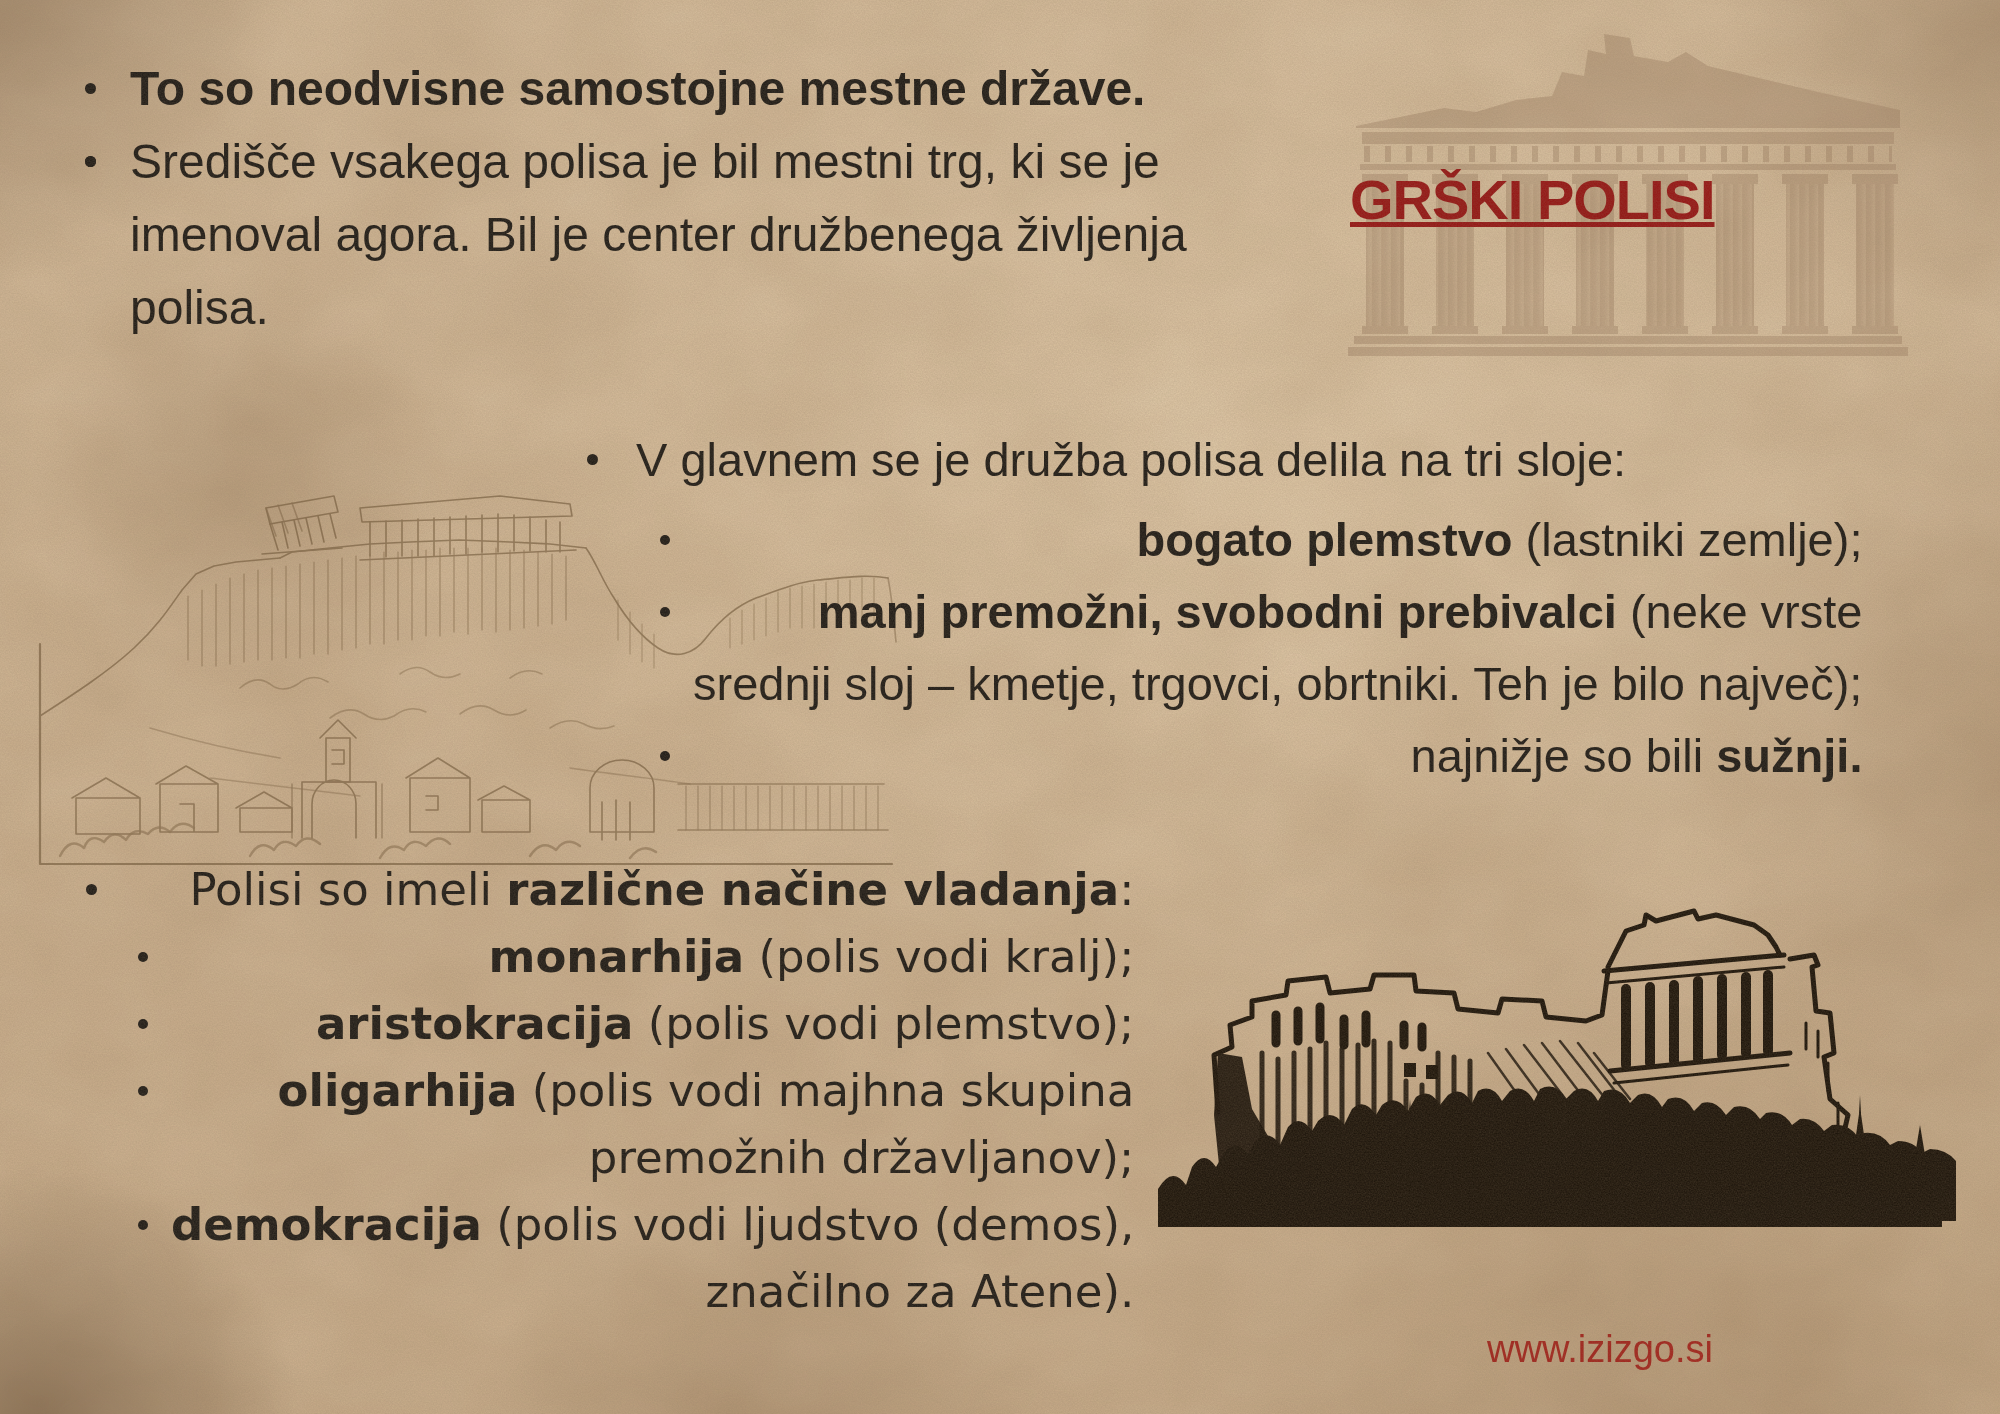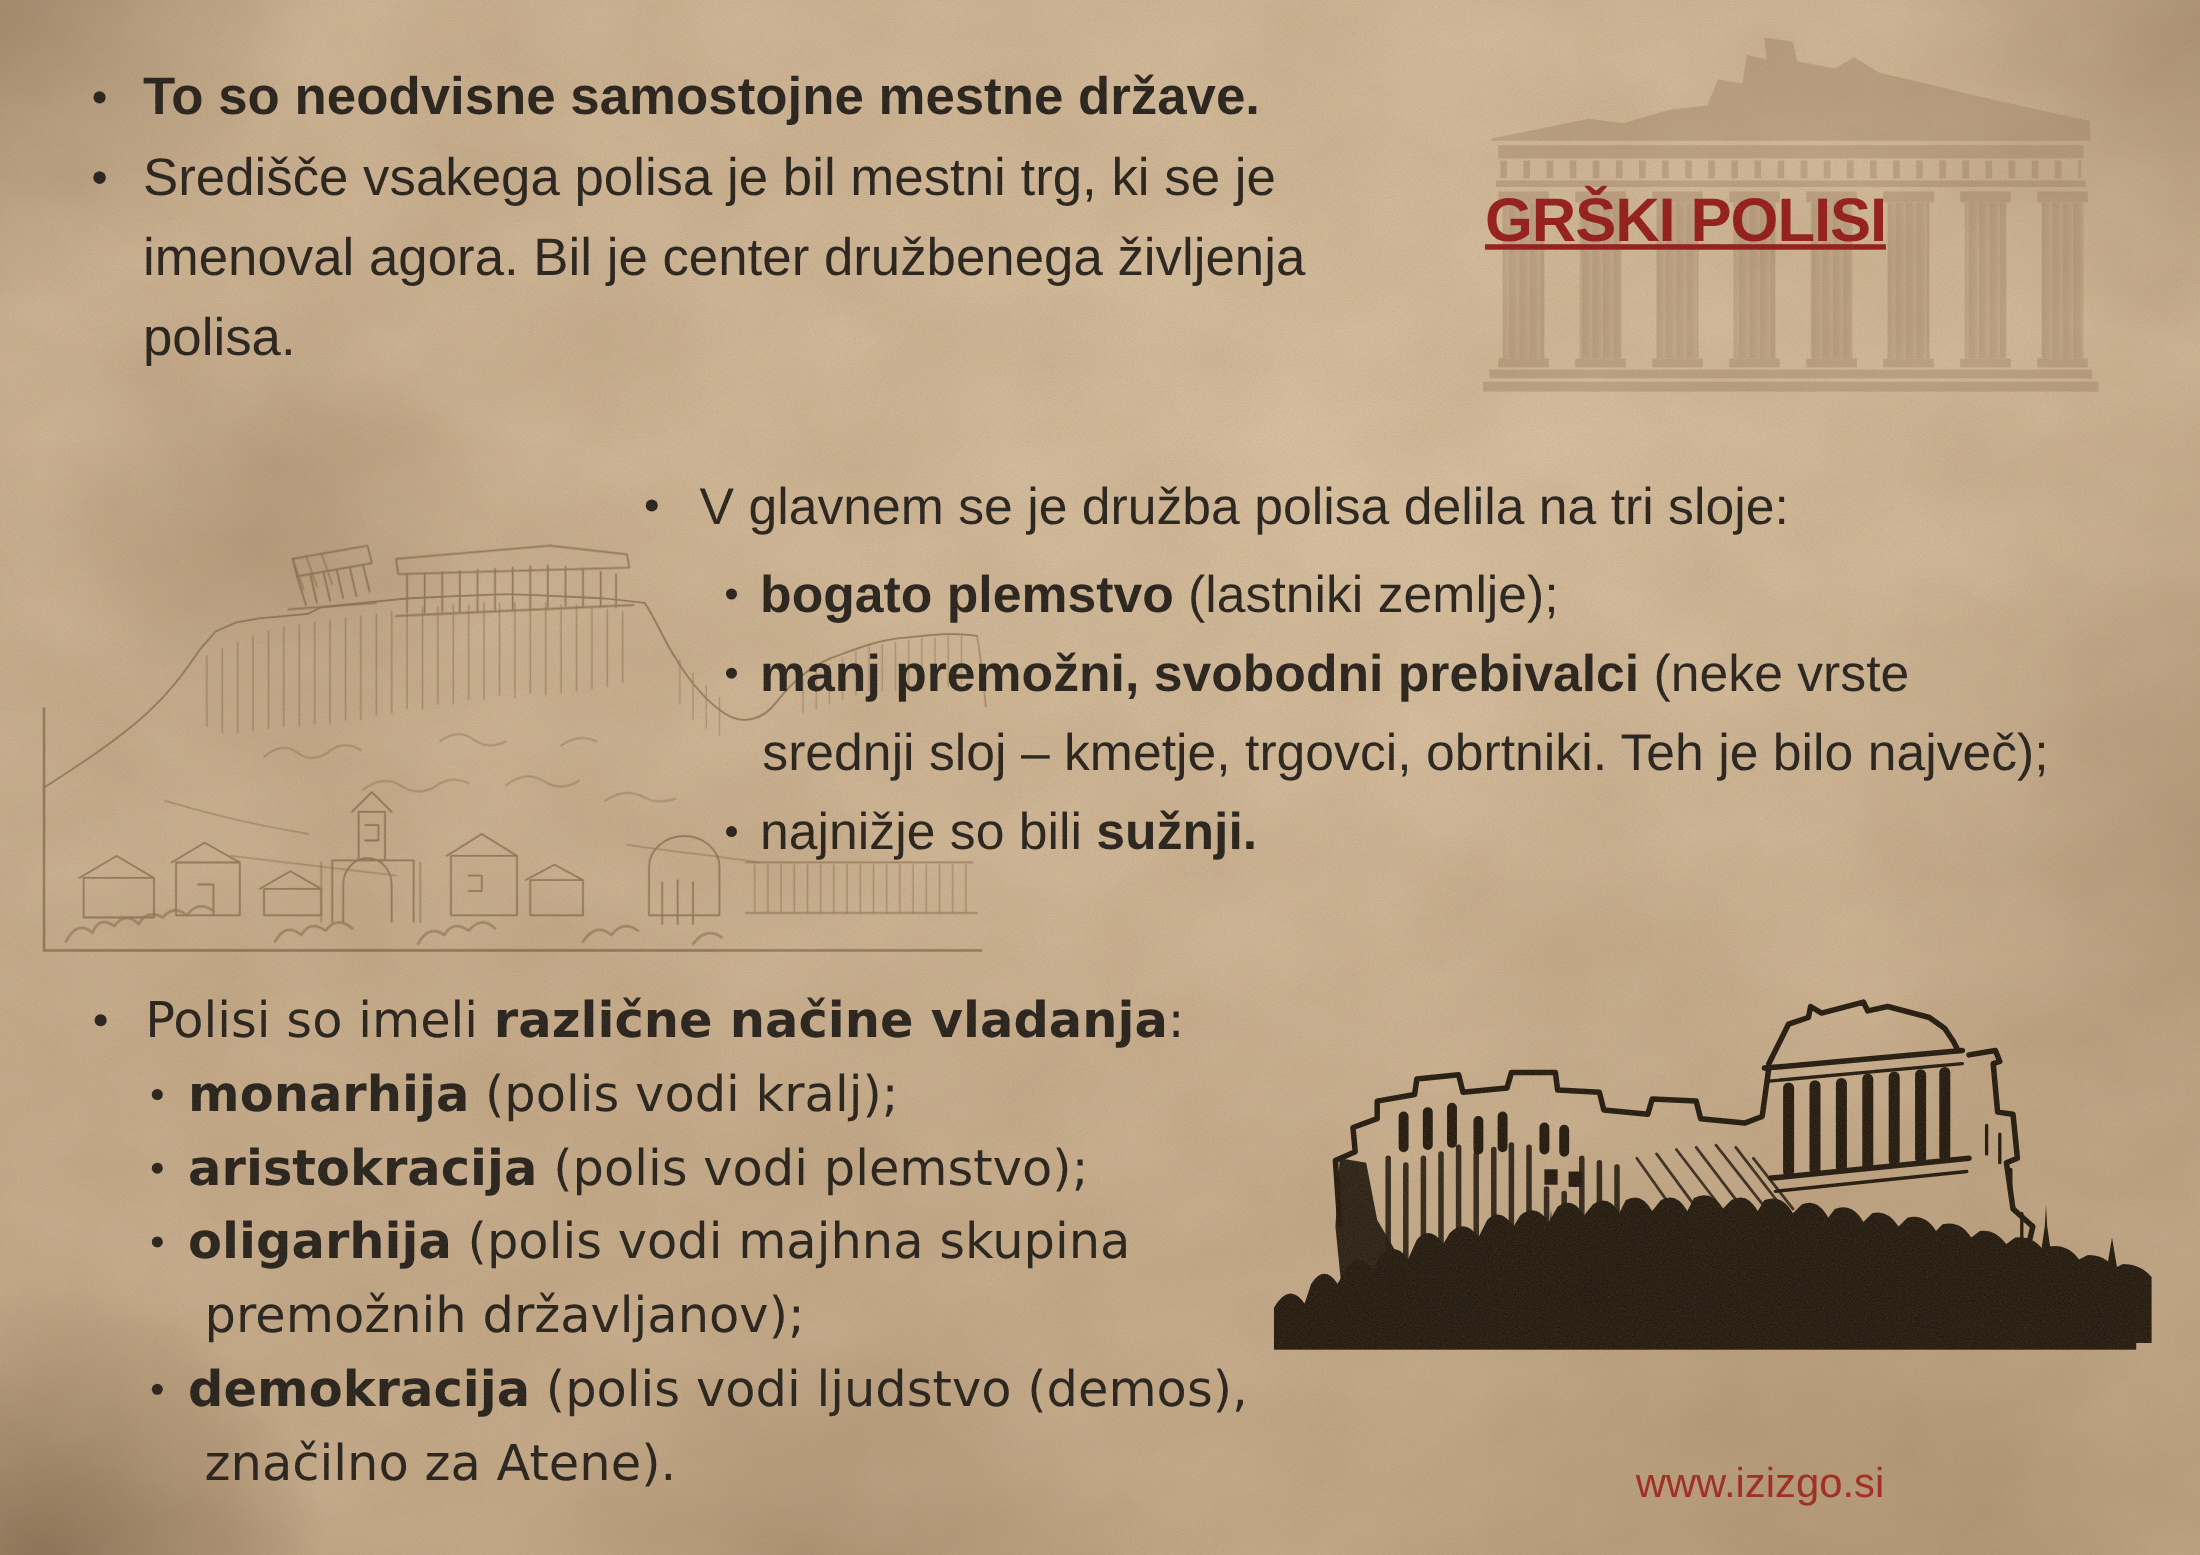--- a/index.html
+++ b/index.html
@@ -20,24 +20,24 @@
   .art{position:absolute;}
   .list{position:absolute;}
   .line{position:relative;white-space:nowrap;}
   .dot{position:absolute;width:11px;height:11px;border-radius:50%;background:#1d1a16;}
   .b1{left:82px;top:52px;font-size:48px;line-height:73px;}
   .b1 .line{padding-left:48px;}
   .b1 .dot{left:3px;top:31px;}
   .b2{left:586px;top:424px;font-size:47px;line-height:72px;}
   .b2 .l0{padding-left:50px;margin-bottom:8px;}
   .b2 .l0 .dot{left:1px;top:30px;}
-  .b2 .l1{padding-left:105px;}
+  .b2 .l1{padding-left:105px;text-align:right;}
   .b2 .l1.cont{padding-left:107px;}
   .b2 .l1 .dot{left:74px;top:31px;width:10px;height:10px;}
-  .b3{left:85px;top:894px;font-size:45px;line-height:67px;font-family:"DejaVu Sans",sans-serif;}
+  .b3{left:85px;top:856px;font-size:45px;line-height:67px;font-family:"DejaVu Sans",sans-serif;text-align:right;}
   .b3 .l0{padding-left:47px;}
   .b3 .l0 .dot{left:1px;top:28px;}
   .b3 .l1{padding-left:86px;}
   .b3 .l1.cont{padding-left:101px;}
   .b3 .l1 .dot{left:53px;top:29px;width:10px;height:10px;}
   b{font-weight:700;}
   #title{position:absolute;left:1350px;top:172px;font-size:56px;font-weight:700;
          letter-spacing:-1px;line-height:1;white-space:nowrap;text-decoration:underline;}
   #site{position:absolute;left:1487px;top:1327px;font-size:38px;line-height:1.2;white-space:nowrap;}
 </style>

